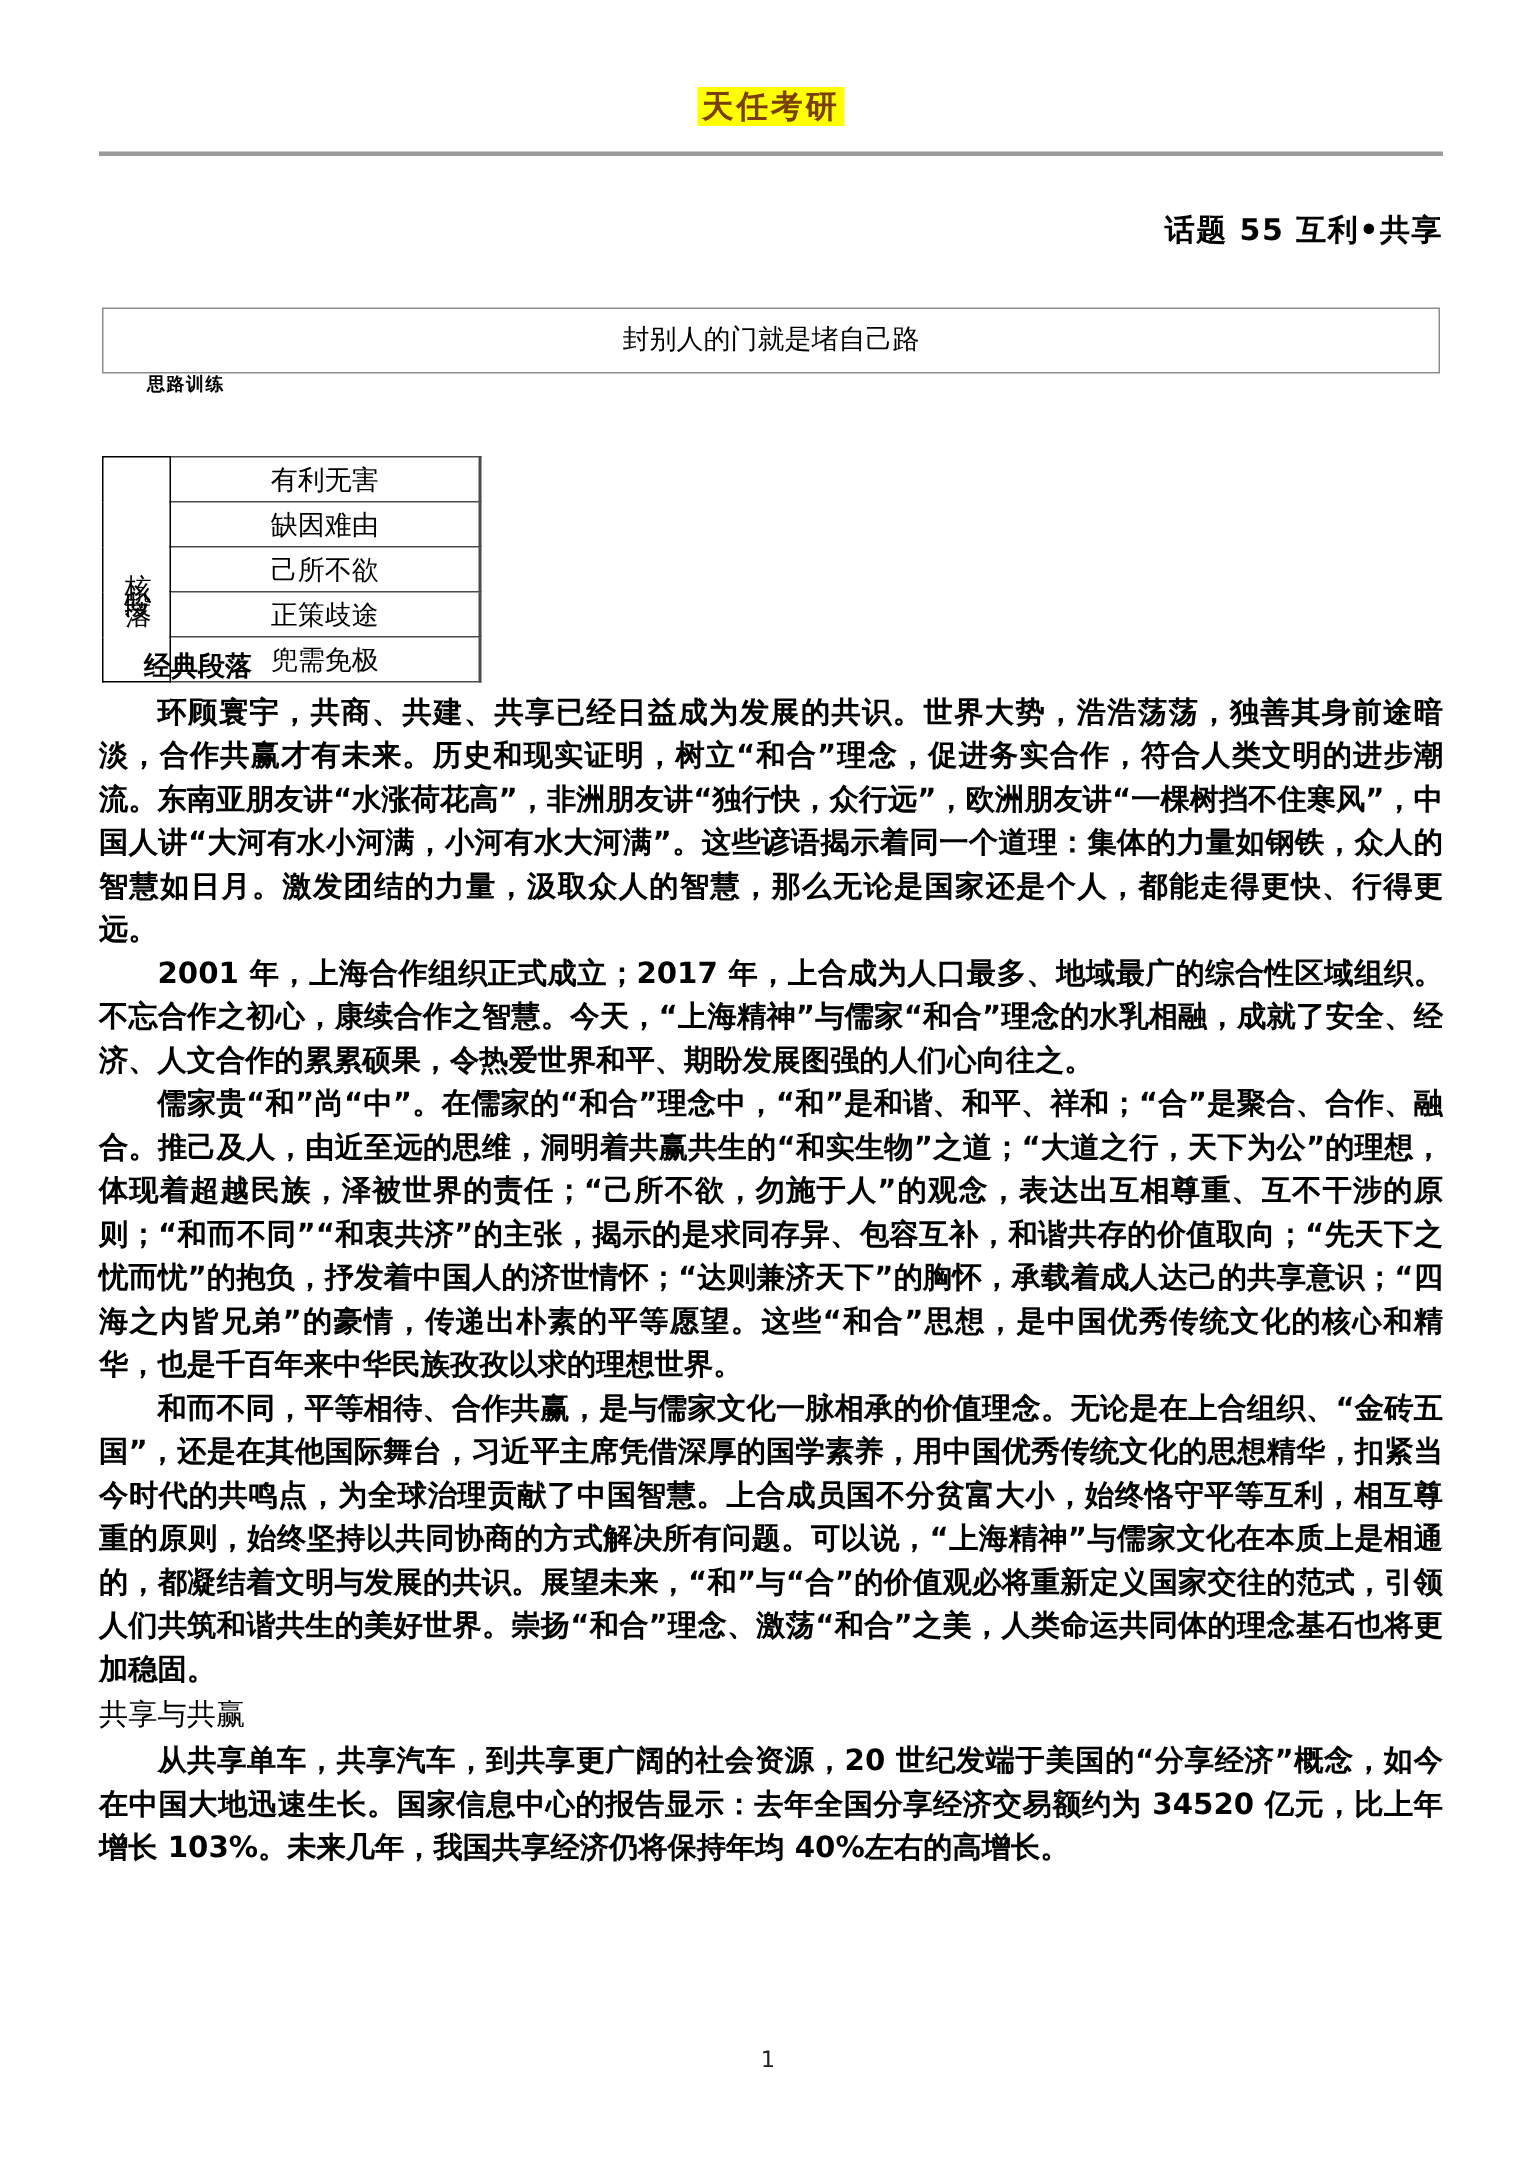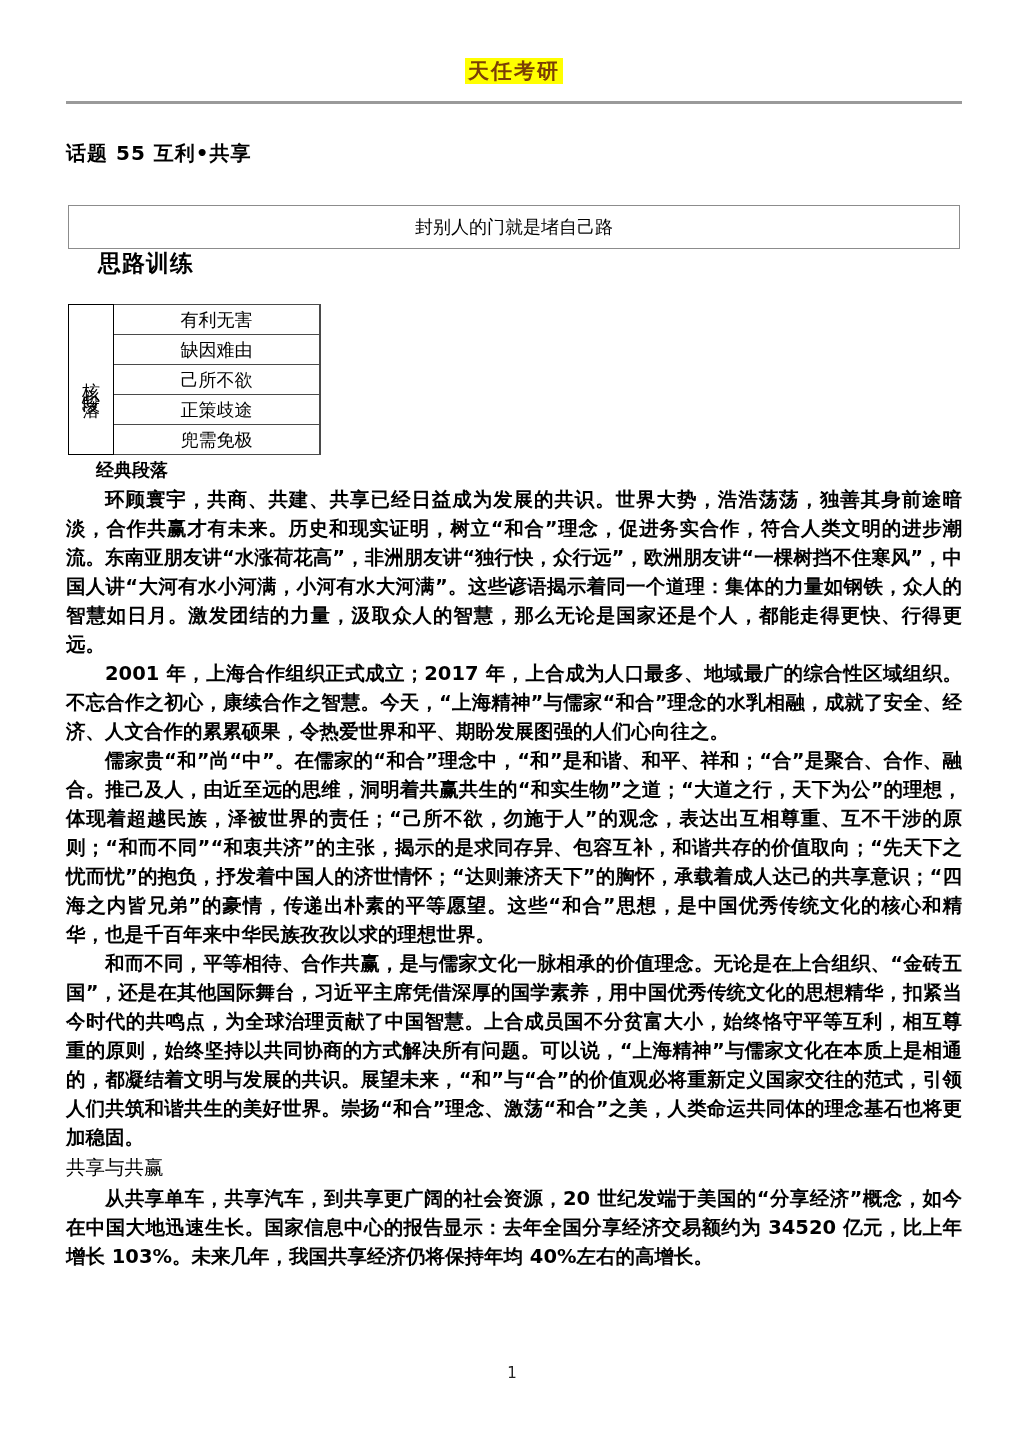--- a/index.html
+++ b/index.html
@@ -51,21 +51,21 @@
     height: 3px;
     background: #9a9a9a;
   }
 
   
   .doc-title {
     position: absolute;
     top: 140px;
     left: 66px;
     right: 62px;
-    text-align: left;
+    text-align: right;
     font-size: 20px;
     font-weight: bold;
     letter-spacing: 1px;
   }
 
   
   .subtitle-box {
     position: absolute;
     top: 205px;
     left: 68px;
@@ -73,21 +73,21 @@
     border: 1px solid #8c8c8c;
     box-sizing: border-box;
     height: 44px;
     line-height: 42px;
     text-align: center;
     font-size: 18px;
   }
 
   
   .section-heading {
-    font-size: 23px;
+    font-size: 12px;
     font-weight: bold;
     margin: 0;
     padding-left: 30px;
     letter-spacing: 1px;
   }
   .h-silu {
     position: absolute;
     top: 248px;
     left: 68px;
   }
@@ -130,21 +130,21 @@
     text-align: center;
     border-color: #4a4a4a;
   }
   .core-table td.blank-cell {
     border-color: #4a4a4a;
   }
 
   
   .flow {
     position: absolute;
-    top: 455px;
+    top: 430px;
     left: 66px;
     right: 62px;
   }
   .flow p {
     margin: 0;
     font-size: 19.5px;
     line-height: 29px;
     text-align: justify;
     text-justify: inter-ideograph;
     letter-spacing: 0px;

